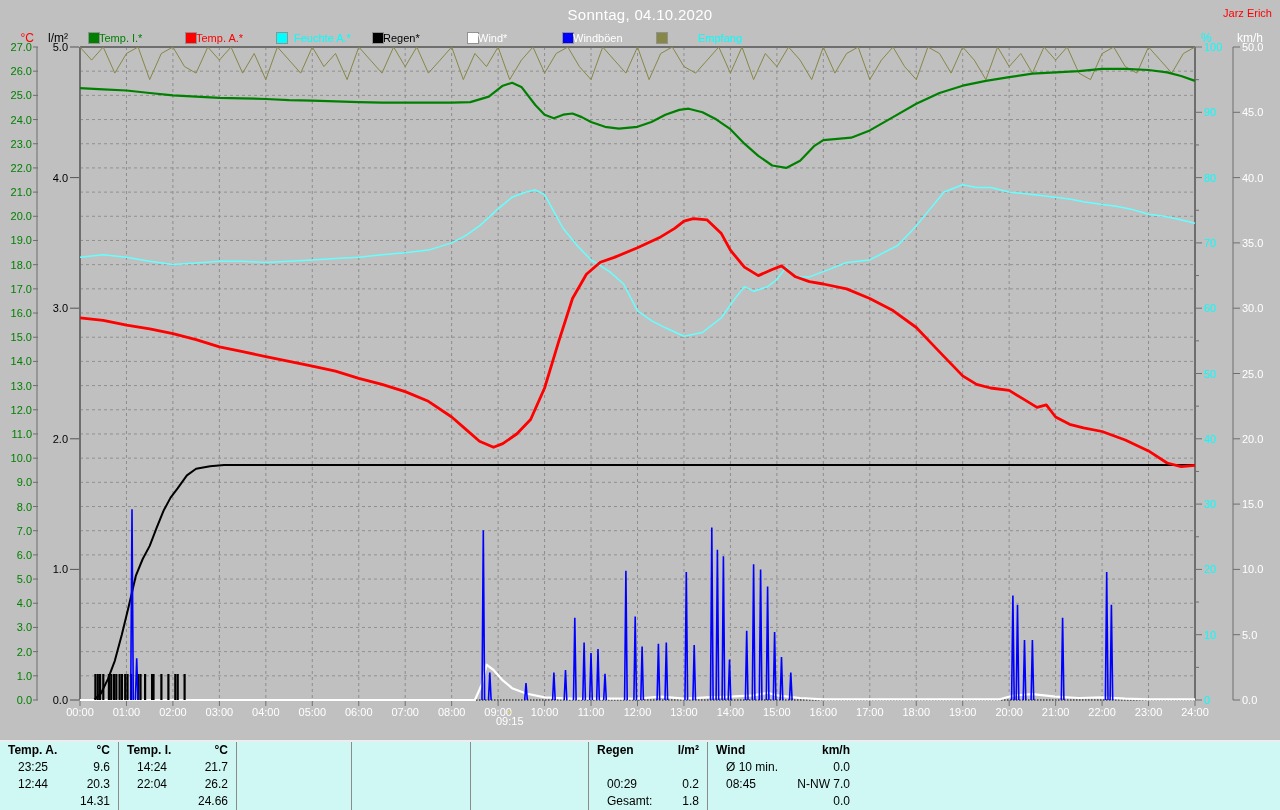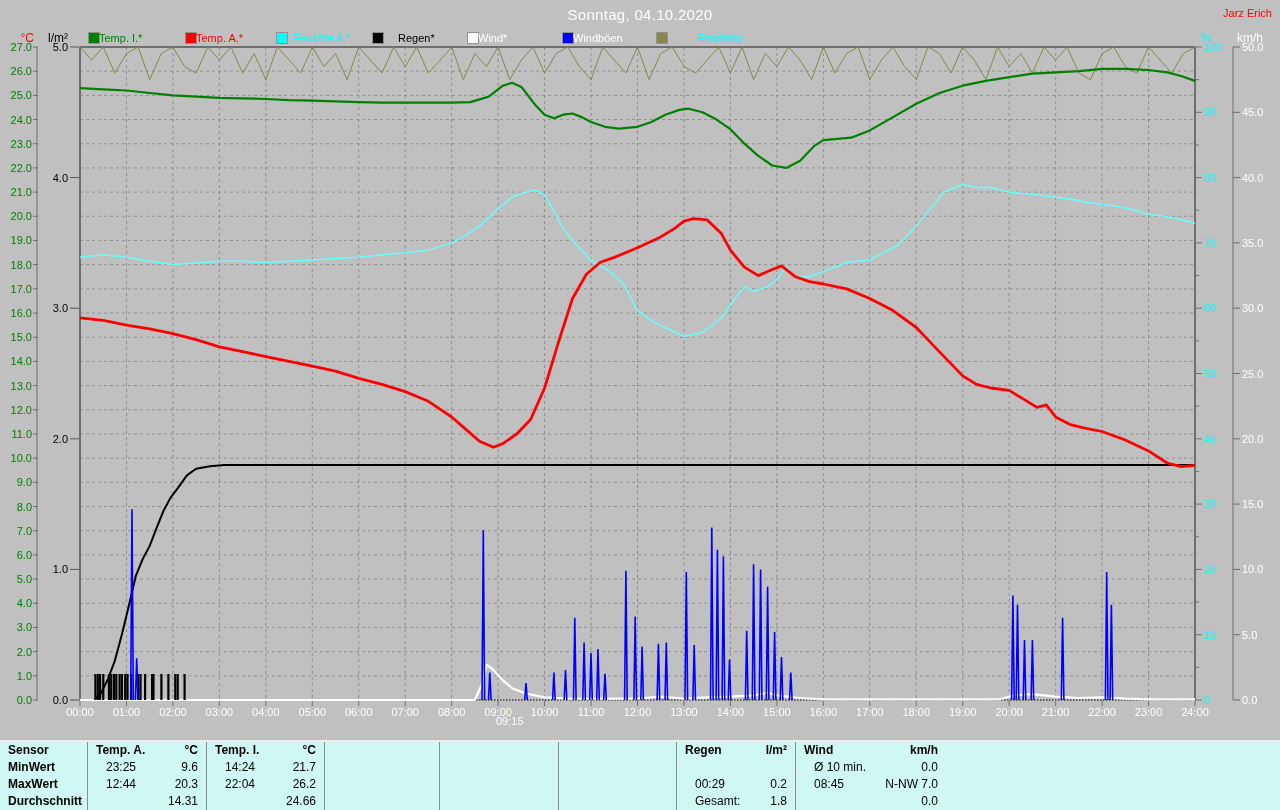--- a/index.html
+++ b/index.html
@@ -348,21 +348,21 @@
   <div class="legend-item" style="left:186px">
     <span class="lg-sq" style="background-color: rgb(255, 0, 0);"></span>
     <span style="color: rgb(255, 0, 0);">Temp. A.*</span>
   </div>
   <div class="legend-item" style="left:277px">
     <span class="lg-sq" style="background-color: rgb(0, 255, 255);"></span>
     <span style="color: rgb(0, 255, 255); margin-left: 7px;">Feuchte A.*</span>
   </div>
   <div class="legend-item" style="left:373px">
     <span class="lg-sq" style="background-color: rgb(0, 0, 0);"></span>
-    <span style="color: rgb(0, 0, 0); padding-left: 15px;">Regen*</span>
+    <span style="color: rgb(0, 0, 0);">Regen*</span>
   </div>
   <div class="legend-item" style="left:468px">
     <span class="lg-sq" style="background-color: rgb(255, 255, 255);"></span>
     <span style="color: rgb(255, 255, 255);">Wind*</span>
   </div>
   <div class="legend-item" style="left:563px">
     <span class="lg-sq" style="background-color: rgb(0, 0, 255);"></span>
     <span style="color: rgb(255, 255, 255);">Windböen</span>
   </div>
   <div class="legend-item" style="left:657px">
@@ -379,34 +379,20 @@
   </div>
   <div class="marker" style="left: 992px; gap: 40px;">
     <svg width="13" height="15" viewBox="0 0 13 15">
       <circle cx="3" cy="3.5" r="2.2" fill="#FFFFFF"></circle>
       <polygon points="6,1 10,1 10,7 12.5,7 8,14 3.5,7 6,7" fill="#FFFF00" stroke="#7a6a00" stroke-width="0.8"></polygon>
     </svg>
     <span>19:56</span>
   </div>
 
   <div class="statusbar">
-    <div class="scol lblcol" style="width:88px">
-      <div class="trow thead">
-          <span>Sensor</span>
-        </div>
-      <div class="trow">
-          <span>MinWert</span>
-        </div>
-      <div class="trow">
-          <span>MaxWert</span>
-        </div>
-      <div class="trow">
-          <span>Durchschnitt</span>
-        </div>
-    </div>
     <div class="scol" style="width:119px">
       <div class="trow thead">
           <span class="t-left">Temp. A.</span>
           <span>°C</span>
         </div>
       <div class="trow">
           <span class="t-left">23:25</span>
           <span>9.6</span>
         </div>
       <div class="trow">

